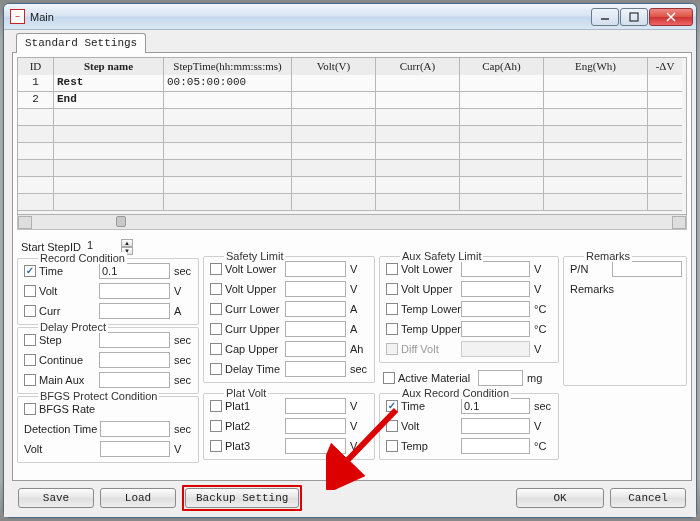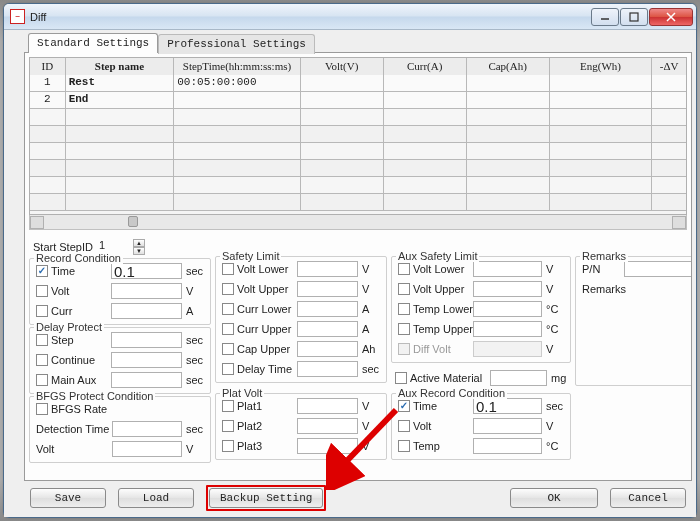--- a/index.html
+++ b/index.html
@@ -42,21 +42,21 @@
   .winbtn {
     width: 28px; height: 18px;
     border: 1px solid #6a7a8a;
     border-radius: 3px;
     display: flex; align-items: center; justify-content: center;
     background: linear-gradient(#eef3fa, #d2dfef);
   }
   .winbtn.close { width: 44px; background: linear-gradient(#e88, #d54 48%, #c33 52%, #e66); border-color: #933; }
   .winbtn svg { width: 10px; height: 10px; }
 
-  .client { flex: 1; background: #efefef; padding: 2px 4px 4px 20px; display: flex; flex-direction: column; }
+  .client { flex: 1; background: #efefef; padding: 2px 4px 4px 8px; display: flex; flex-direction: column; }
 
   
   .tabbar { display: flex; height: 20px; margin-left: 4px; }
   .tab {
     padding: 3px 8px;
     font-family: "Courier New", monospace;
     font-size: 11px;
     border: 1px solid #9a9a9a;
     border-bottom: none;
     background: #fdfdfd;
@@ -115,44 +115,44 @@
   
   .formarea {
     margin-top: 8px;
     display: grid;
     grid-template-columns: 182px 172px 180px 124px;
     gap: 4px;
     font-size: 11px;
   }
   .stack > * { margin-bottom: 2px; }
   .groupbox { border: 1px solid #cfcfcf; border-radius: 2px; padding: 3px 4px 2px 6px; position: relative; }
-  .glabel { position: absolute; top: -7px; left: 4px; background: #fdfdfd; padding: 0 2px; color: #333; }
+  .glabel { position: absolute; top: -7px; left: 20px; background: #fdfdfd; padding: 0 2px; color: #333; }
   .row { display: flex; align-items: center; height: 18px; margin-bottom: 2px; }
   .row .chk { width: 12px; height: 12px; border: 1px solid #888; background: #fff; margin-right: 3px; display: flex; align-items: center; justify-content: center;}
   .row .chk.on::after { content: "✓"; color: #2a6bb0; font-size: 10px; line-height: 10px; font-weight: bold; }
   .row .chk.dis { border-color: #bbb; background: #f2f2f2; }
   .row .lbl { width: 60px; }
   .row .inp {
     flex: 1; height: 16px; min-width: 30px;
     border: 1px solid #b0b0b0; background: #fff;
-    padding: 0 2px; font-size: 15px;
+    padding: 0 2px; font-size: 11px;
     display: flex; align-items: center;
   }
   .row .inp.dis { background: #f2f2f2; border-color: #ccc; }
   .row .unit { width: 24px; text-align: left; padding-left: 4px; }
   .spinner { display: flex; }
   .spinner .inp { width: 34px; flex: none; }
   .spinbtns { display: flex; flex-direction: column; }
   .spinbtns div { width: 12px; height: 8px; border: 1px solid #aaa; background: linear-gradient(#fff, #e0e0e0); font-size: 6px; text-align: center; line-height: 6px;}
   .startid { display: flex; align-items: center; gap: 6px; height: 18px; margin-bottom: 2px; margin-left: 4px;}
 
   
   .btnbar {
     display: flex;
-    gap: 12px;
+    gap: 6px;
     padding: 4px 6px 2px 6px;
     align-items: center;
   }
   .btn {
     height: 20px;
     min-width: 76px;
     border: 1px solid #8a8a8a;
     border-radius: 3px;
     background: linear-gradient(#fdfdfd, #e6e6e6 48%, #dfdfdf 52%, #eee);
     font-size: 11px;
@@ -171,21 +171,21 @@
     left: 326px; top: 400px;
     pointer-events: none;
   }
 </style>
 </head>
 <body>
 
 <div class="window">
   <div class="titlebar">
     <div class="app-icon">~</div>
-    <div class="title">Diff</div>
+    <div class="title">Main</div>
     <div class="winbtns">
       <div class="winbtn">
           <svg viewBox="0 0 10 10">
             <path d="M1 7h8" stroke="#333" stroke-width="1.5"></path>
           </svg>
         </div>
       <div class="winbtn">
           <svg viewBox="0 0 10 10">
             <rect x="1" y="1" width="8" height="8" fill="none" stroke="#333" stroke-width="1.2"></rect>
           </svg>
@@ -194,21 +194,20 @@
           <svg viewBox="0 0 10 10">
             <path d="M1 1l8 8M9 1l-8 8" stroke="#fff" stroke-width="1.5"></path>
           </svg>
         </div>
     </div>
   </div>
 
   <div class="client">
     <div class="tabbar">
       <div class="tab">Standard Settings</div>
-      <div class="tab inactive">Professional Settings</div>
     </div>
     <div class="tabpage">
 
       <div class="grid">
         <div class="grow ghead">
           <div class="gcell c-id">ID</div>
           <div class="gcell c-name">Step name</div>
           <div class="gcell c-time">StepTime(hh:mm:ss:ms)</div>
           <div class="gcell c-volt">Volt(V)</div>
           <div class="gcell c-curr">Curr(A)</div>
@@ -471,21 +470,21 @@
                 <div class="inp"></div>
                 <span class="unit">°C</span>
               </div>
             <div class="row">
                 <div class="chk dis"></div>
                 <span class="lbl" style="color:#999">Diff Volt</span>
                 <div class="inp dis"></div>
                 <span class="unit">V</span>
               </div>
           </div>
-          <div class="row" style="margin:6px 0 6px 4px">
+          <div class="row" style="margin:6px 12px 6px 4px">
               <div class="chk"></div>
               <span class="lbl" style="width:80px">Active Material</span>
               <div class="inp"></div>
               <span class="unit">mg</span>
             </div>
           <div class="groupbox">
             <span class="glabel">Aux Record Condition</span>
             <div class="row">
                 <div class="chk on"></div>
                 <span class="lbl">Time</span>

